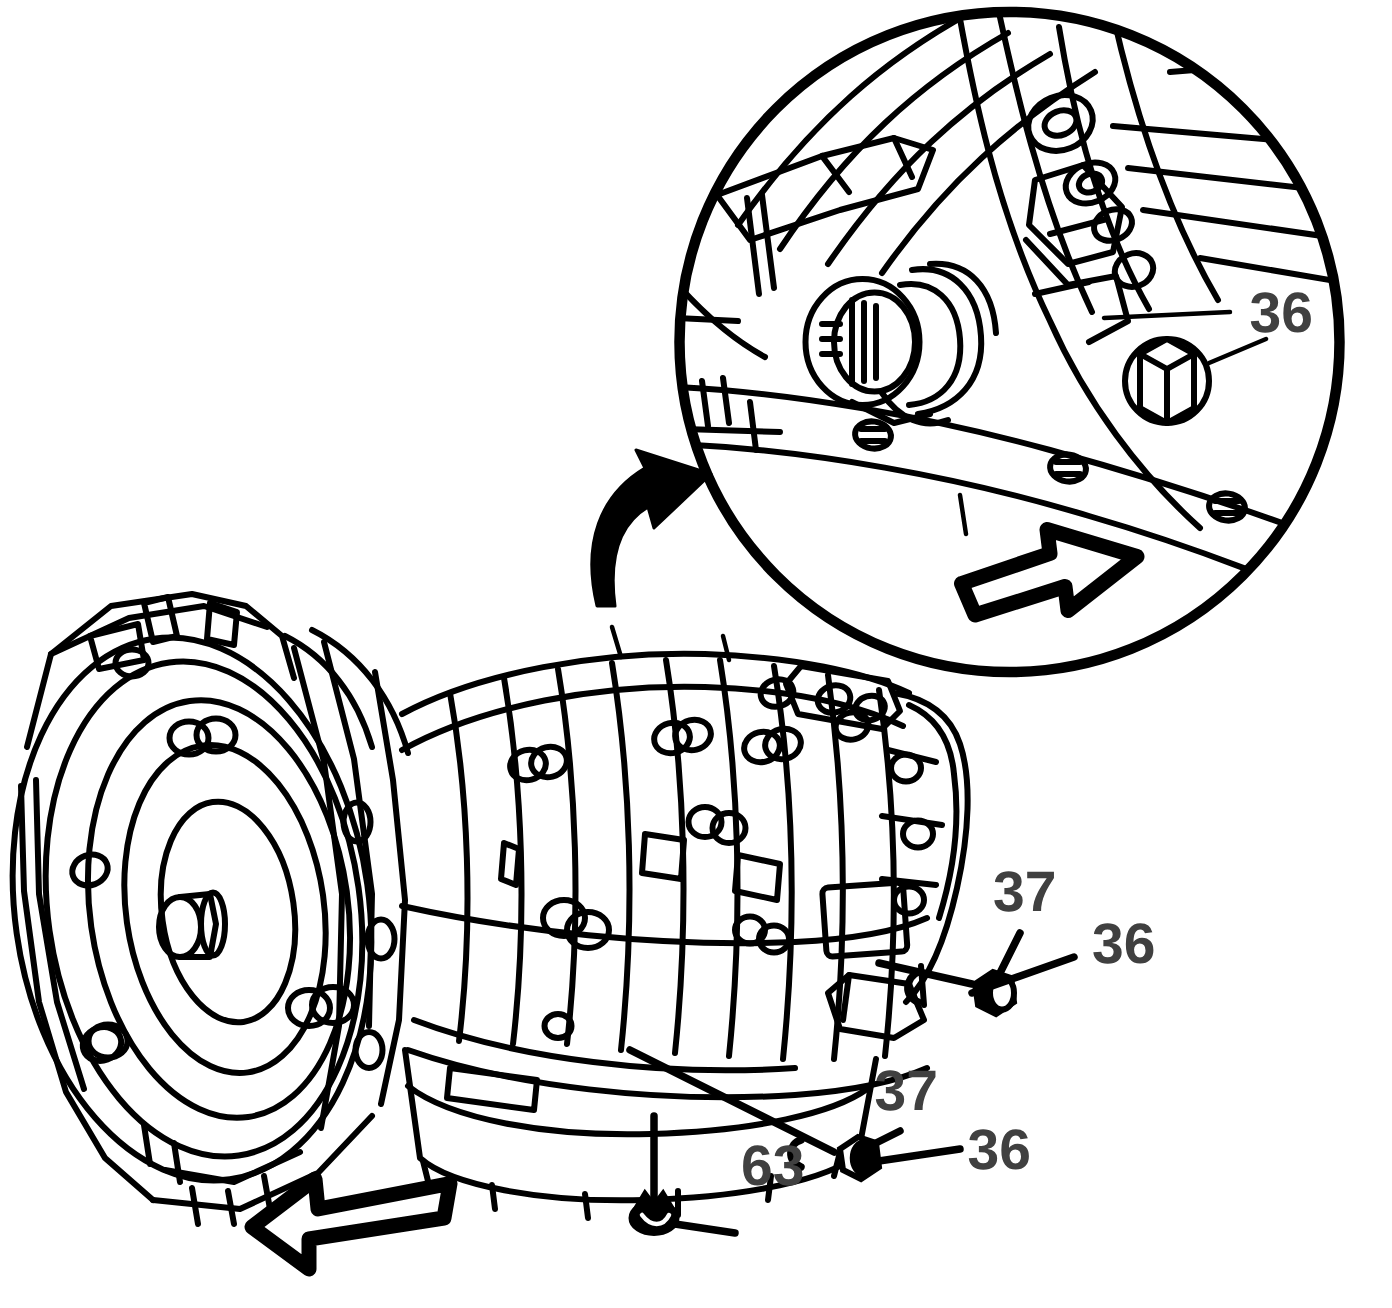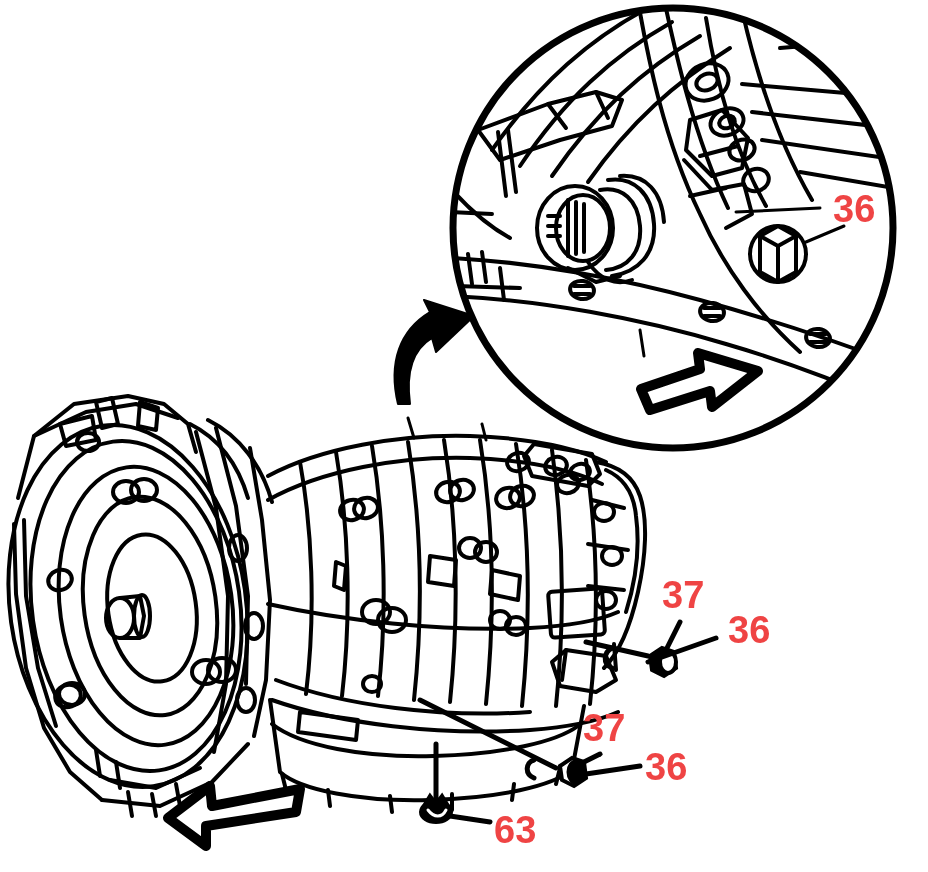--- a/index.html
+++ b/index.html
@@ -17,32 +17,32 @@
     position:absolute;left:0;top:0;
     width:928px;height:872px;
     display:block;
   }
   .callout-text{
     position:absolute;
     font-family:"Liberation Sans", sans-serif;
     font-weight:700;
     font-size:38px;
     line-height:38px;
-    color:#ef4444;
+    color:#404040;
     letter-spacing:0px;
     white-space:nowrap;
     user-select:none;
   }
   
   #cal-detail-36{left:833px;top:190px;}
   #cal-37-a{left:662px;top:576px;}
   #cal-36-a{left:728px;top:611px;}
   #cal-37-b{left:583px;top:709px;}
   #cal-36-b{left:645px;top:748px;}
-  #cal-63{left:494px;top:811px;}
+  #cal-63{left:494px;top:759px;}
 </style>
 </head>
 <body>
 
 <div id="figure-root">
 
   <svg id="figure-canvas" viewBox="0 0 928 872" xmlns="http://www.w3.org/2000/svg">
 
     <rect x="0" y="0" width="928" height="872" fill="#ffffff"></rect>
 

